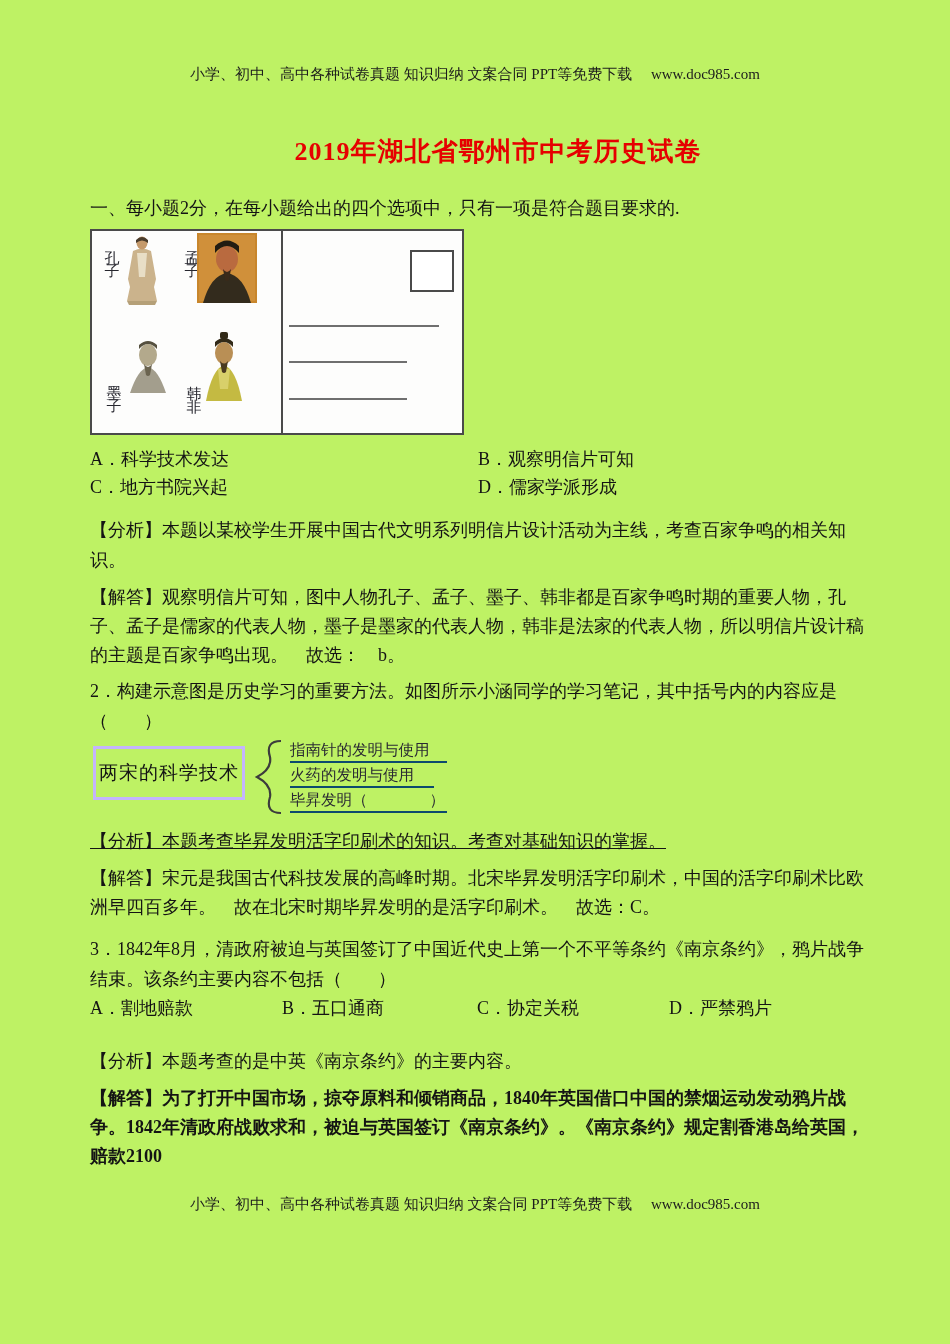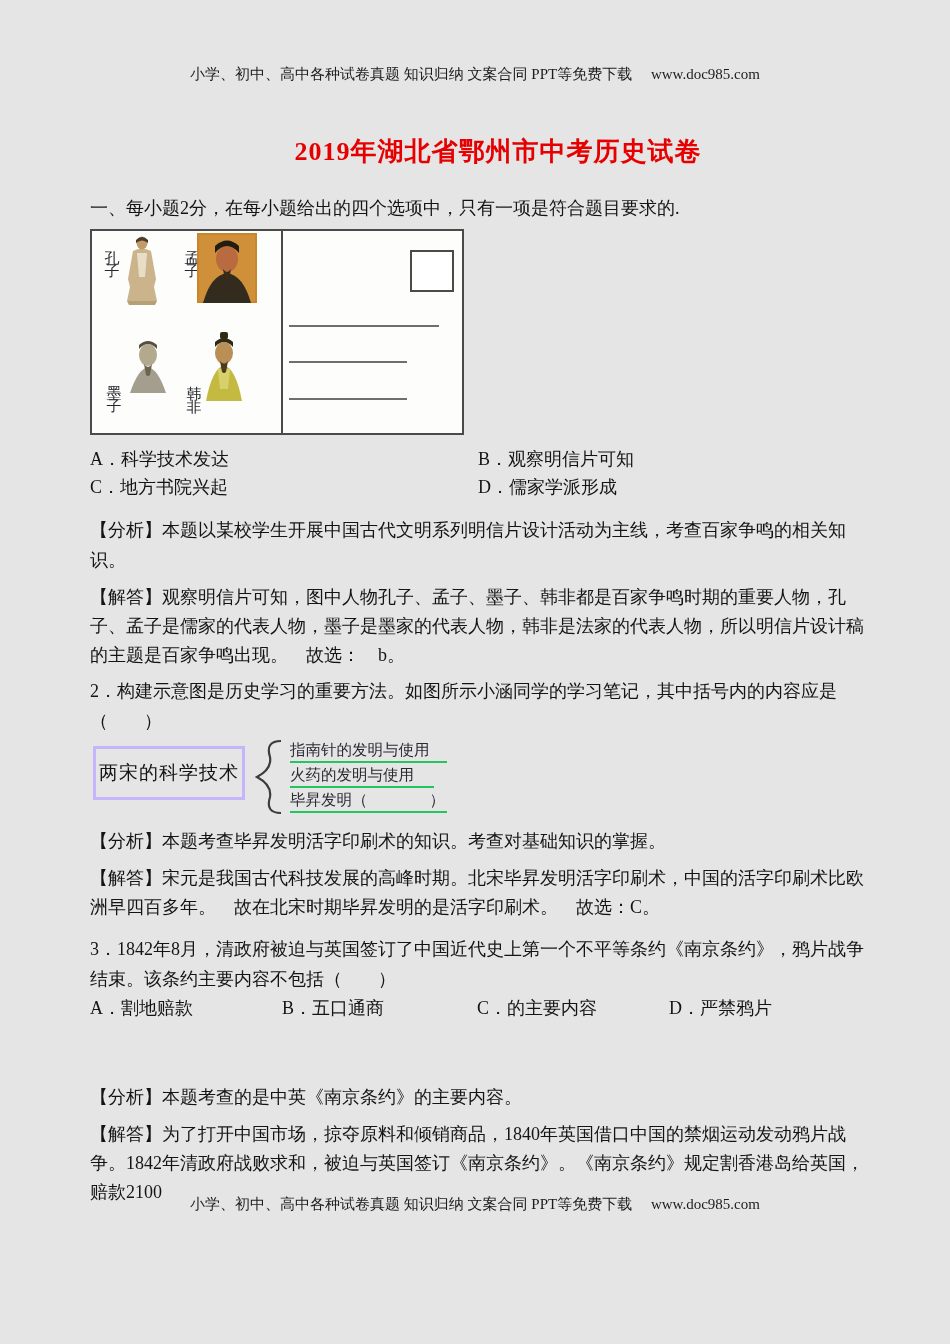--- a/index.html
+++ b/index.html
@@ -1,59 +1,59 @@
 <!DOCTYPE html>
 <html><head>
 <meta charset="utf-8">
 <style>
   html,body { margin:0; padding:0; background:#ffffff; }
   .page {
     position:relative;
     width:950px; height:1344px;
-    background:#e5e5e5;
+    background:#bef264;
     overflow:hidden;
     font-family:"Liberation Serif","DejaVu Serif",serif;
     color:#141414;
   }
   .header { padding-top:64px; width:100%; text-align:center; font-size:15px; color:#1c1c1c; line-height:20px; }
   .footer { position:absolute; top:1194px; left:0; width:100%; text-align:center; font-size:15px; color:#1c1c1c; line-height:20px; }
   .title { margin:50px 0 0 0; text-align:center; color:#e60000; font-size:26px; font-weight:bold; letter-spacing:1px;padding-left:46px; }
   .content { margin:0 78px 0 90px; font-size:18px; line-height:30px; }
   .para { margin:0; }
   .intro   { margin-top:24px; }
   .stem-q1 { margin-top:6px; }
   .stem-q2 { margin-top:6px; }
   .stem-q3 { margin-top:12px; }
   .analysis-q1 { margin-top:14px; }
   .answer-q1   { margin-top:8px; line-height:29px; }
-  .analysis-q2 { margin-top:10px; }
+  .analysis-q2 { margin-top:10px;text-decoration:underline; }
   .answer-q2   { margin-top:8px; line-height:29px; }
-  .analysis-q3 { margin-top:60px; }
-  .answer-q3   { margin-top:8px; line-height:29px; }
+  .analysis-q3 { margin-top:24px; }
+  .answer-q3   { margin-top:8px; line-height:29px;font-weight:bold; }
 
   
   .postcard { position:relative; margin-top:6px; width:370px; height:202px; border:2px solid #4a4a4a; background:#fdfdfc; }
   .pc-divider { position:absolute; left:189px; top:0; width:2px; height:100%; background:#4a4a4a; }
   .vlabel { position:absolute; writing-mode:vertical-rl; text-orientation:upright; font-size:15px; letter-spacing:13px; color:#26262e; line-height:16px; }
   .portrait { position:absolute; }
   .stamp { position:absolute; right:8px; top:19px; width:40px; height:38px; border:2px solid #4a4a4a; background:#ffffff; }
   .pc-line { position:absolute; height:2px; background:#6f6f6f; }
 
   
   .opts2 { margin-top:10px; display:grid; grid-template-columns:388px auto; line-height:28px; }
   .opts4 { margin-top:6px; display:grid; grid-template-columns:192px 195px 192px auto; line-height:28px; }
   .opts4.q3 { margin-top:0px; }
 
   
   .diagram { position:relative; margin-top:2px; height:78px; }
   .dg-box { position:absolute; left:3px; top:8px; width:146px; height:48px; border:3px solid #c4b5fd;
             display:flex; align-items:center; justify-content:center; font-size:19px; letter-spacing:1px; }
   .dg-brace { position:absolute; left:160px; top:0px; }
   .dg-items { position:absolute; left:200px; top:0; }
-  .dg-item { border-bottom:2px solid #22c55e; font-size:15.5px; line-height:23px; height:23px; white-space:nowrap; color:#2a2a33; }
+  .dg-item { border-bottom:2px solid #0c4a6e; font-size:15.5px; line-height:23px; height:23px; white-space:nowrap; color:#2a2a33; }
 </style>
 </head>
 <body>
 
 <div class="page">
 
   <div class="header">
     <span>小学、初中、高中各种试卷真题 知识归纳 文案合同 PPT等免费下载　 www.doc985.com</span>
   </div>
 
@@ -136,21 +136,21 @@
 
 
     <p class="para analysis-q2">【分析】本题考查毕昇发明活字印刷术的知识。考查对基础知识的掌握。</p>
     <p class="para answer-q2">【解答】宋元是我国古代科技发展的高峰时期。北宋毕昇发明活字印刷术，中国的活字印刷术比欧洲早四百多年。　故在北宋时期毕昇发明的是活字印刷术。　故选：C。</p>
 
     <p class="para stem-q3">3．1842年8月，清政府被迫与英国签订了中国近代史上第一个不平等条约《南京条约》，鸦片战争结束。该条约主要内容不包括（　　）</p>
 
     <div class="opts4 q3">
       <span>A．割地赔款</span>
       <span>B．五口通商</span>
-      <span>C．的主要内容</span>
+      <span>C．协定关税</span>
       <span>D．严禁鸦片</span>
     </div>
 
     <p class="para analysis-q3">【分析】本题考查的是中英《南京条约》的主要内容。</p>
     <p class="para answer-q3">【解答】为了打开中国市场，掠夺原料和倾销商品，1840年英国借口中国的禁烟运动发动鸦片战争。1842年清政府战败求和，被迫与英国签订《南京条约》。《南京条约》规定割香港岛给英国，赔款2100</p>
 
   </div>
 
   <div class="footer">
     <span>小学、初中、高中各种试卷真题 知识归纳 文案合同 PPT等免费下载　 www.doc985.com</span>

